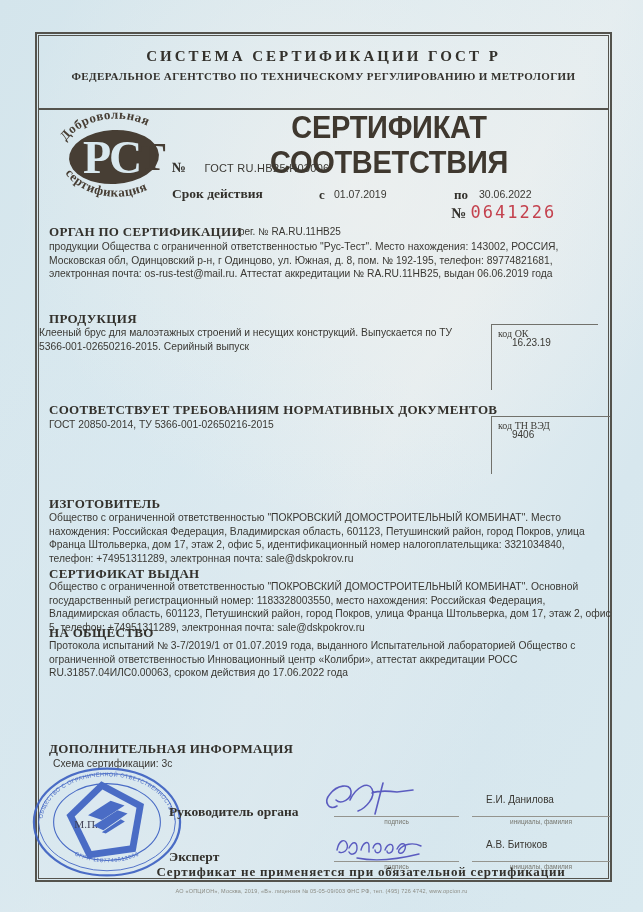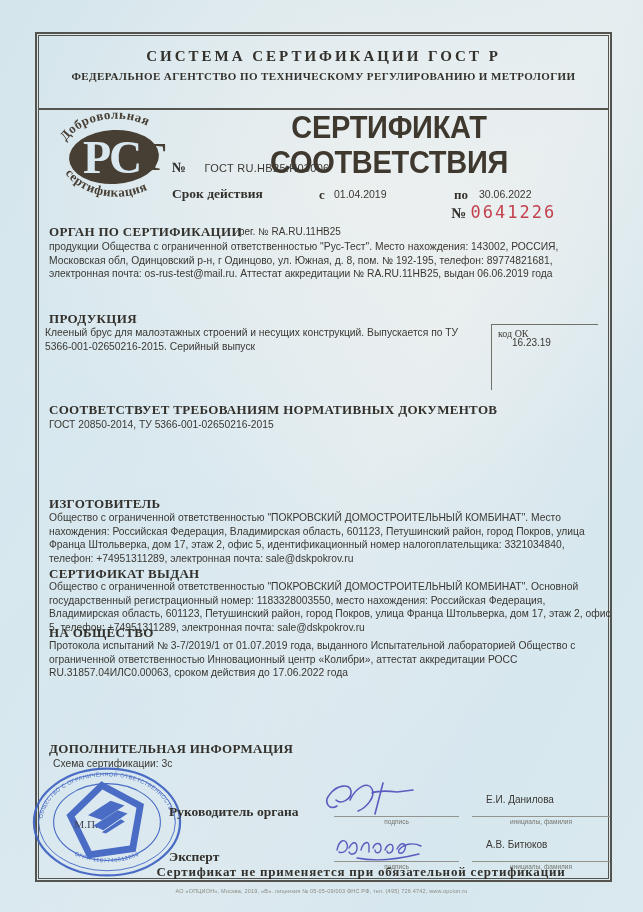--- a/index.html
+++ b/index.html
@@ -69,43 +69,47 @@
         <div class="abs doc-title">СЕРТИФИКАТ СООТВЕТСТВИЯ</div>
 
         <div class="abs" style="left:133px;top:122px;">
           <span class="no-sign">№</span>
           <span style="font-size:11px;margin-left:14px;letter-spacing:.3px;">ГОСТ RU.HB25.H03006</span>
         </div>
 
         <div class="abs" style="left:133px;top:150px;width:430px;height:16px;">
           <span class="abs serif" style="left:0;top:0;font-weight:bold;font-size:13.5px;color:#33312c;">Срок действия</span>
           <span class="abs serif" style="left:147px;top:1px;font-weight:bold;font-size:13px;color:#33312c;">с</span>
-          <span class="abs" style="left:162px;top:2px;font-size:10.5px;">01.04.2019</span>
+          <span class="abs" style="left:162px;top:2px;font-size:10.5px;">01.07.2019</span>
           <span class="abs serif" style="left:282px;top:1px;font-weight:bold;font-size:13px;color:#33312c;">по</span>
           <span class="abs" style="left:307px;top:2px;font-size:10.5px;">30.06.2022</span>
         </div>
 
         <div class="abs" style="left:412px;top:166px;">
           <span class="no-sign" style="font-size:15px;">№</span>
           <span class="mono-red">0641226</span>
         </div>
 
         <div class="abs sec-h" style="left:10px;top:188px;">ОРГАН ПО СЕРТИФИКАЦИИ</div>
         <div class="abs" style="left:200px;top:190px;font-size:10px;">рег. № RA.RU.11НВ25</div>
         <div class="abs body-t" style="left:10px;top:204px;width:560px;">продукции Общества с ограниченной ответственностью "Рус-Тест". Место нахождения: 143002, РОССИЯ, Московская обл, Одинцовский р-н, г Одинцово, ул. Южная, д. 8, пом. № 192-195, телефон: 89774821681, электронная почта: os-rus-test@mail.ru. Аттестат аккредитации № RA.RU.11НВ25, выдан 06.06.2019 года</div>
 
         <div class="abs sec-h" style="left:10px;top:275px;">ПРОДУКЦИЯ</div>
-        <div class="abs body-t" style="left:6px;top:290px;width:436px;">Клееный брус для малоэтажных строений и несущих конструкций. Выпускается по ТУ 5366-001-02650216-2015. Серийный выпуск</div>
+        <div class="abs body-t" style="left:0;top:290px;width:436px;">Клееный брус для малоэтажных строений и несущих конструкций. Выпускается по ТУ 5366-001-02650216-2015. Серийный выпуск</div>
         <div class="abs code-box" style="left:452px;top:288px;width:107px;height:66px;">
           <div class="code-lbl">код ОК</div>
           <div class="code-val">16.23.19</div>
         </div>
 
         <div class="abs sec-h" style="left:10px;top:366px;">СООТВЕТСТВУЕТ ТРЕБОВАНИЯМ НОРМАТИВНЫХ ДОКУМЕНТОВ</div>
         <div class="abs body-t" style="left:10px;top:382px;width:436px;">ГОСТ 20850-2014, ТУ 5366-001-02650216-2015</div>
+        <div class="abs code-box" style="left:452px;top:380px;width:119px;height:58px;">
+          <div class="code-lbl">код ТН ВЭД</div>
+          <div class="code-val">9406</div>
+        </div>
 
         <div class="abs sec-h" style="left:10px;top:460px;">ИЗГОТОВИТЕЛЬ</div>
         <div class="abs body-t" style="left:10px;top:475px;width:562px;">Общество с ограниченной ответственностью "ПОКРОВСКИЙ ДОМОСТРОИТЕЛЬНЫЙ КОМБИНАТ". Место нахождения: Российская Федерация, Владимирская область, 601123, Петушинский район, город Покров, улица Франца Штольверка, дом 17, этаж 2, офис 5, идентификационный номер налогоплательщика: 3321034840, телефон: +74951311289, электронная почта: sale@dskpokrov.ru</div>
 
         <div class="abs sec-h" style="left:10px;top:530px;">СЕРТИФИКАТ ВЫДАН</div>
         <div class="abs body-t" style="left:10px;top:544px;width:562px;">Общество с ограниченной ответственностью "ПОКРОВСКИЙ ДОМОСТРОИТЕЛЬНЫЙ КОМБИНАТ". Основной государственный регистрационный номер: 1183328003550, место нахождения: Российская Федерация, Владимирская область, 601123, Петушинский район, город Покров, улица Франца Штольверка, дом 17, этаж 2, офис 5, телефон: +74951311289, электронная почта: sale@dskpokrov.ru</div>
 
         <div class="abs sec-h" style="left:10px;top:589px;">НА ОБЩЕСТВО</div>
         <div class="abs body-t" style="left:10px;top:603px;width:562px;">Протокола испытаний № 3-7/2019/1 от 01.07.2019 года, выданного Испытательной лабораторией Общество с ограниченной ответственностью Инновационный центр «Колибри», аттестат аккредитации РОСС RU.31857.04ИЛС0.00063, сроком действия до 17.06.2022 года</div>
 

